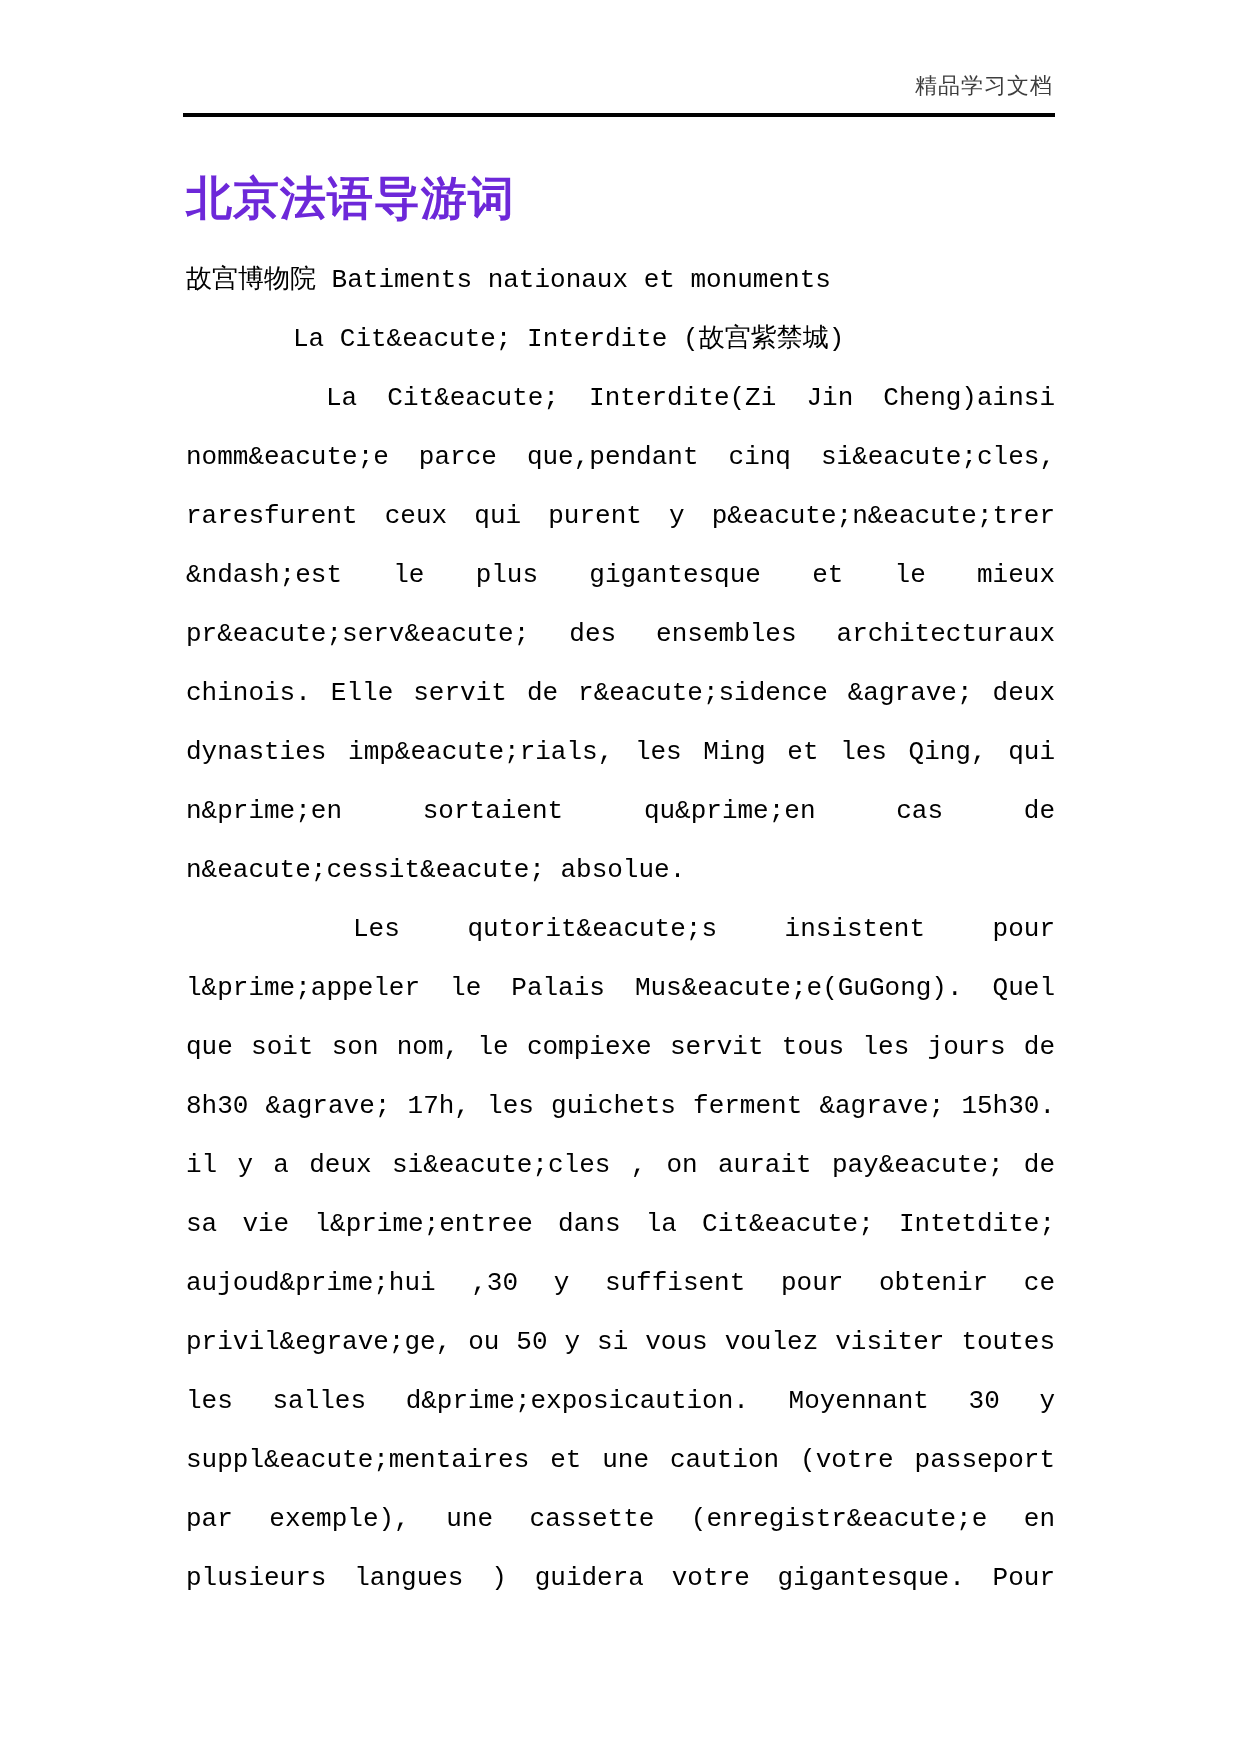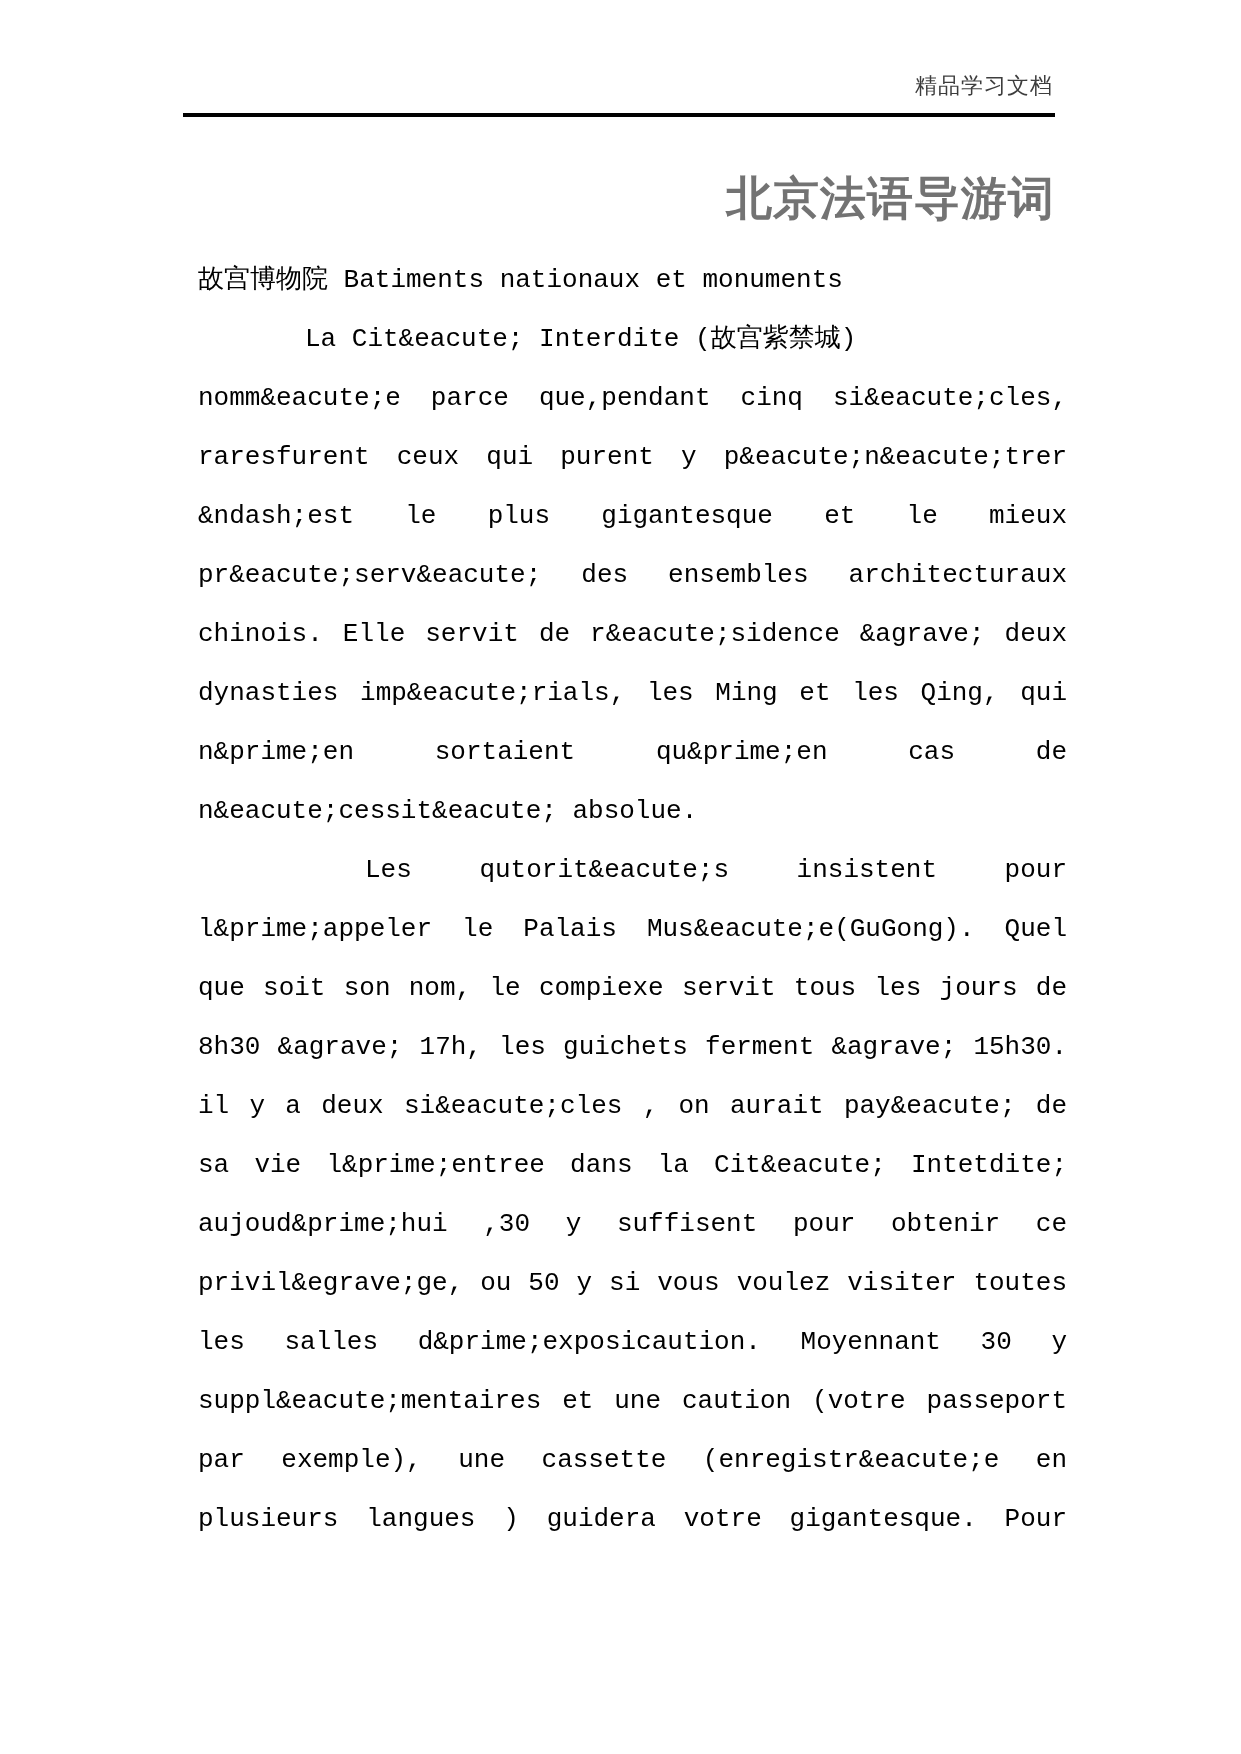--- a/index.html
+++ b/index.html
@@ -40,37 +40,36 @@
     right: 0;
     height: 4px;
     background: #000000;
   }
   .doc-title {
     position: absolute;
     top: 170px;
     left: 0;
     width: 100%;
     margin: 0;
-    text-align: right;
+    text-align: left;
     font-size: 46px;
     line-height: 58px;
     font-weight: bold;
-    color: #737373;
+    color: #6d28d9;
     font-family: "Liberation Serif", "DejaVu Serif", serif;
     letter-spacing: 1px;
   }
   .body-lines {
     position: absolute;
     top: 251px;
     left: 0;
     width: 869px;
     font-size: 26px;
     line-height: 59px;
     color: #000000;
-    margin-left: 12px;
   }
   .line {
     height: 59px;
     white-space: pre-wrap;
     overflow: hidden;
   }
   .line.just {
     text-align: justify;
     text-align-last: justify;
   }
@@ -86,20 +85,21 @@
 <body>
 
 <div class="page">
   <div class="content">
     <span class="header-note">精品学习文档</span>
     <div class="header-rule"></div>
     <h1 class="doc-title">北京法语导游词</h1>
     <div class="body-lines" id="body-lines">
         <div class="line plain">故宫博物院 Batiments nationaux et monuments</div>
         <div class="line plain indent-sm">La Cit&amp;eacute; Interdite (故宫紫禁城)</div>
+        <div class="line just indent-lg">La Cit&amp;eacute; Interdite(Zi Jin Cheng)ainsi</div>
         <div class="line just">nomm&amp;eacute;e parce que,pendant cinq si&amp;eacute;cles,</div>
         <div class="line just">raresfurent ceux qui purent y p&amp;eacute;n&amp;eacute;trer</div>
         <div class="line just">&amp;ndash;est le plus gigantesque et le mieux</div>
         <div class="line just">pr&amp;eacute;serv&amp;eacute; des ensembles architecturaux</div>
         <div class="line just">chinois. Elle servit de r&amp;eacute;sidence &amp;agrave; deux</div>
         <div class="line just">dynasties imp&amp;eacute;rials, les Ming et les Qing, qui</div>
         <div class="line just">n&amp;prime;en sortaient qu&amp;prime;en cas de</div>
         <div class="line plain">n&amp;eacute;cessit&amp;eacute; absolue.</div>
         <div class="line just indent-xl">Les qutorit&amp;eacute;s insistent pour</div>
         <div class="line just">l&amp;prime;appeler le Palais Mus&amp;eacute;e(GuGong). Quel</div>

